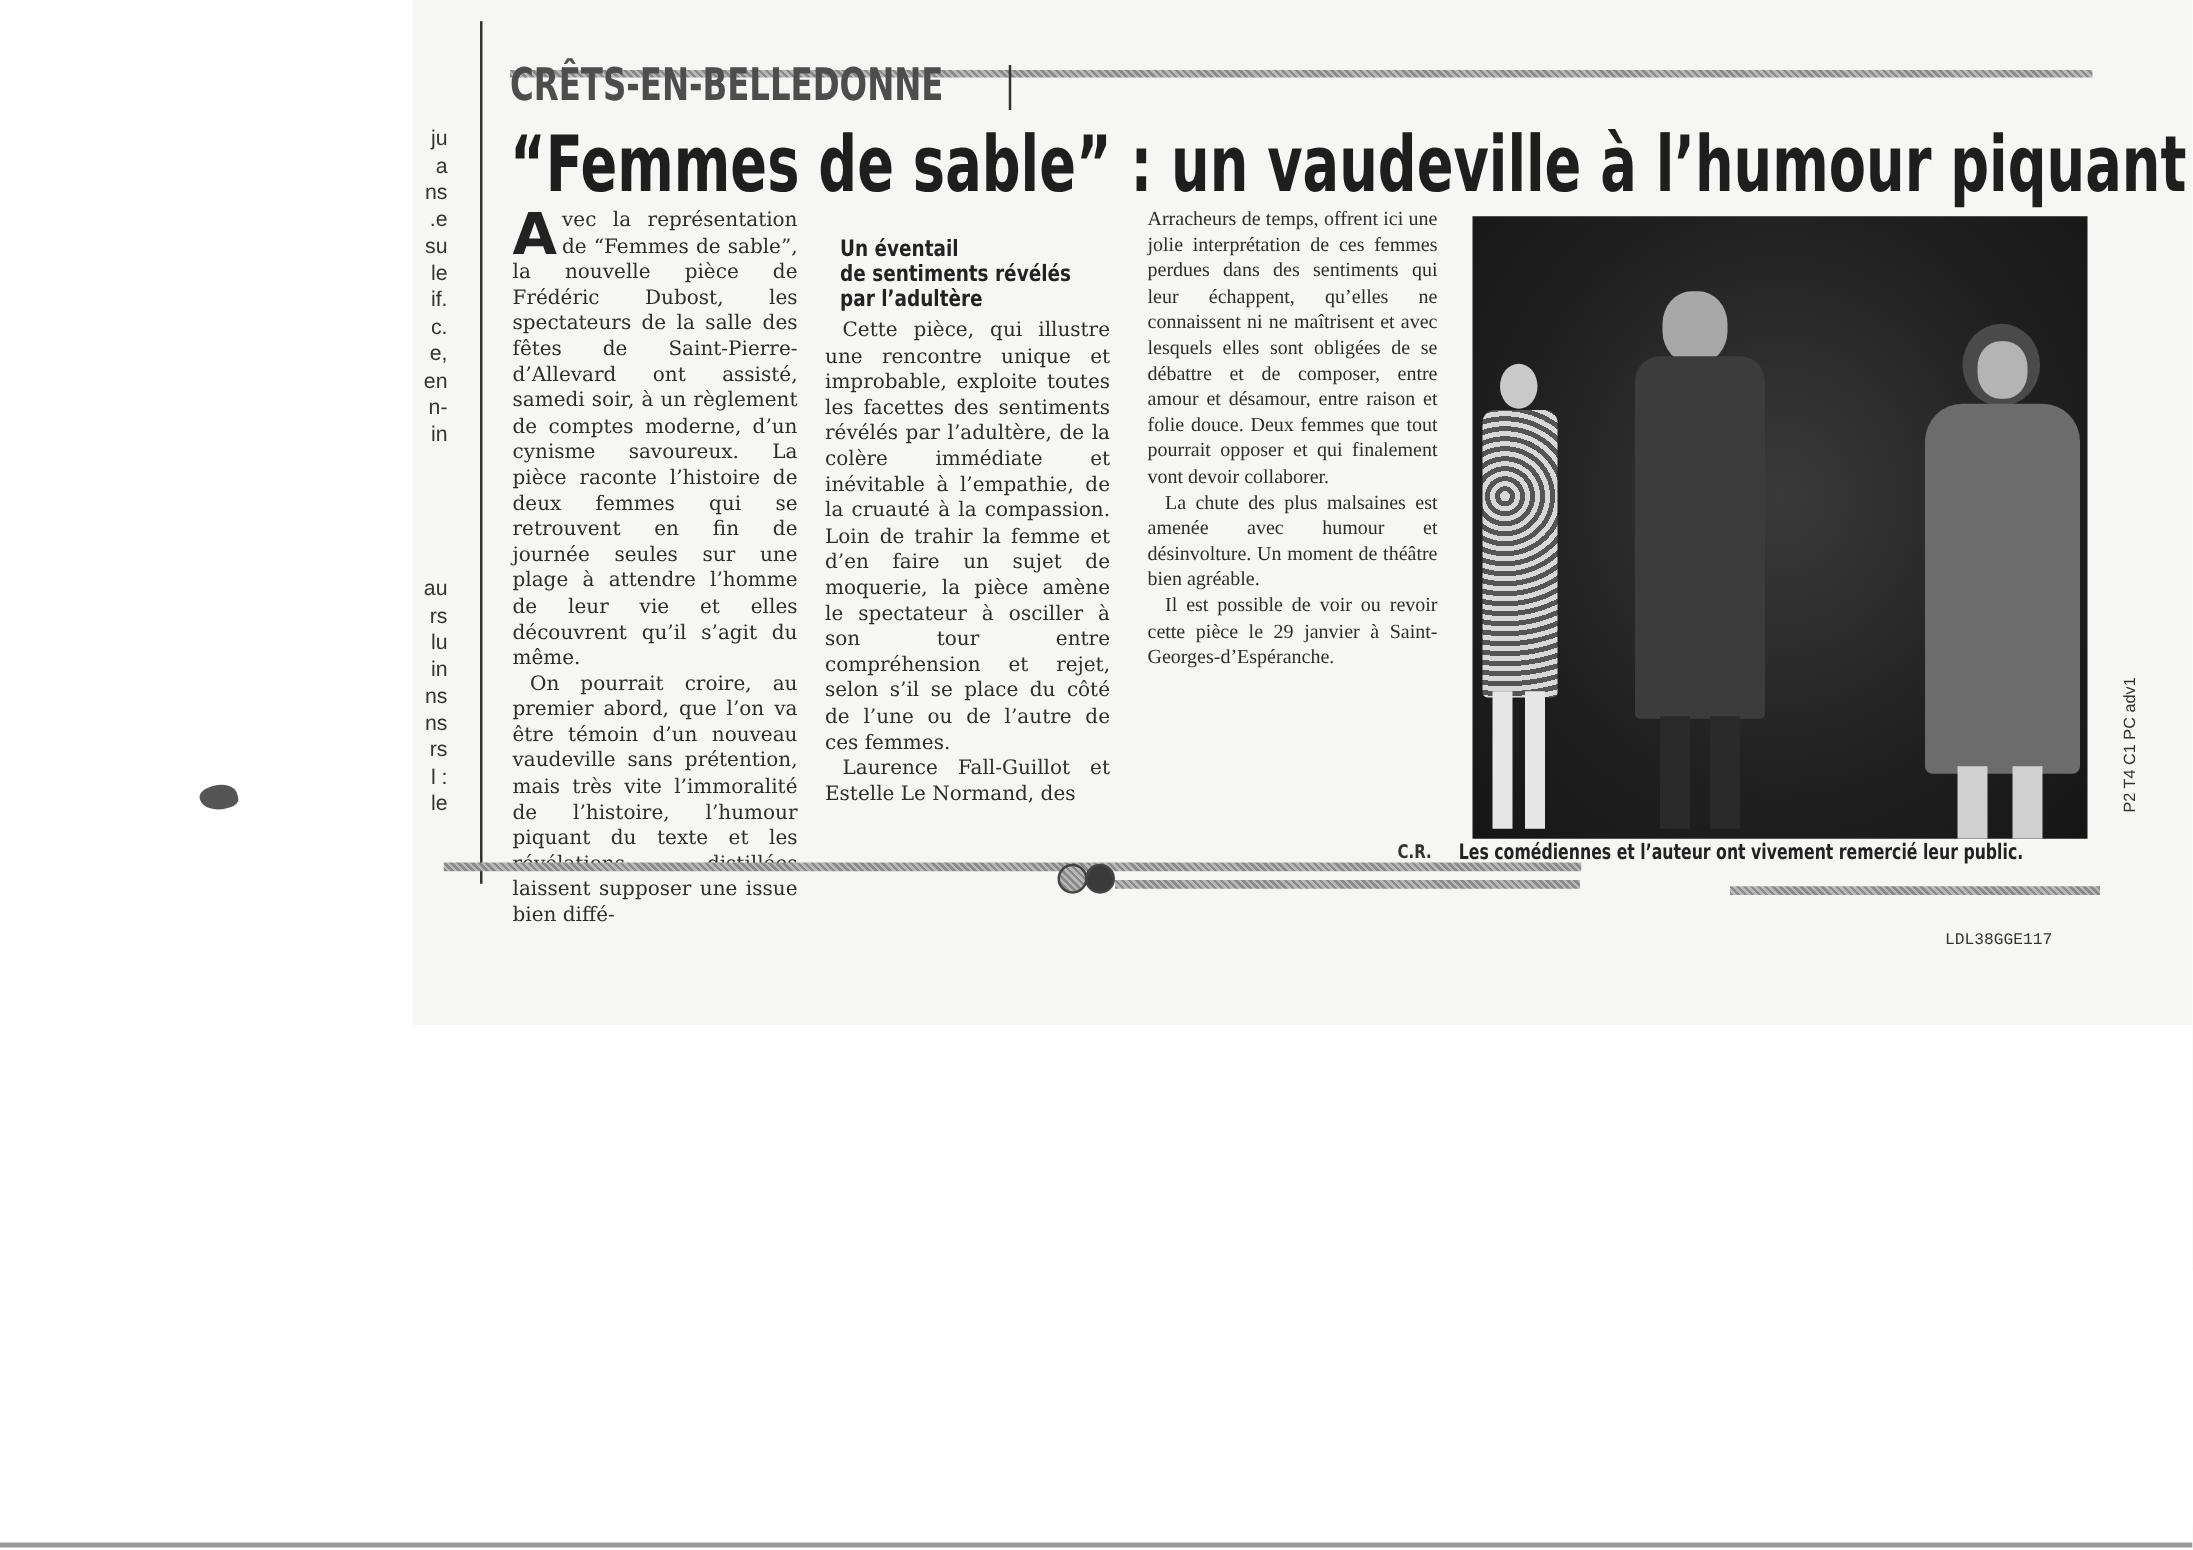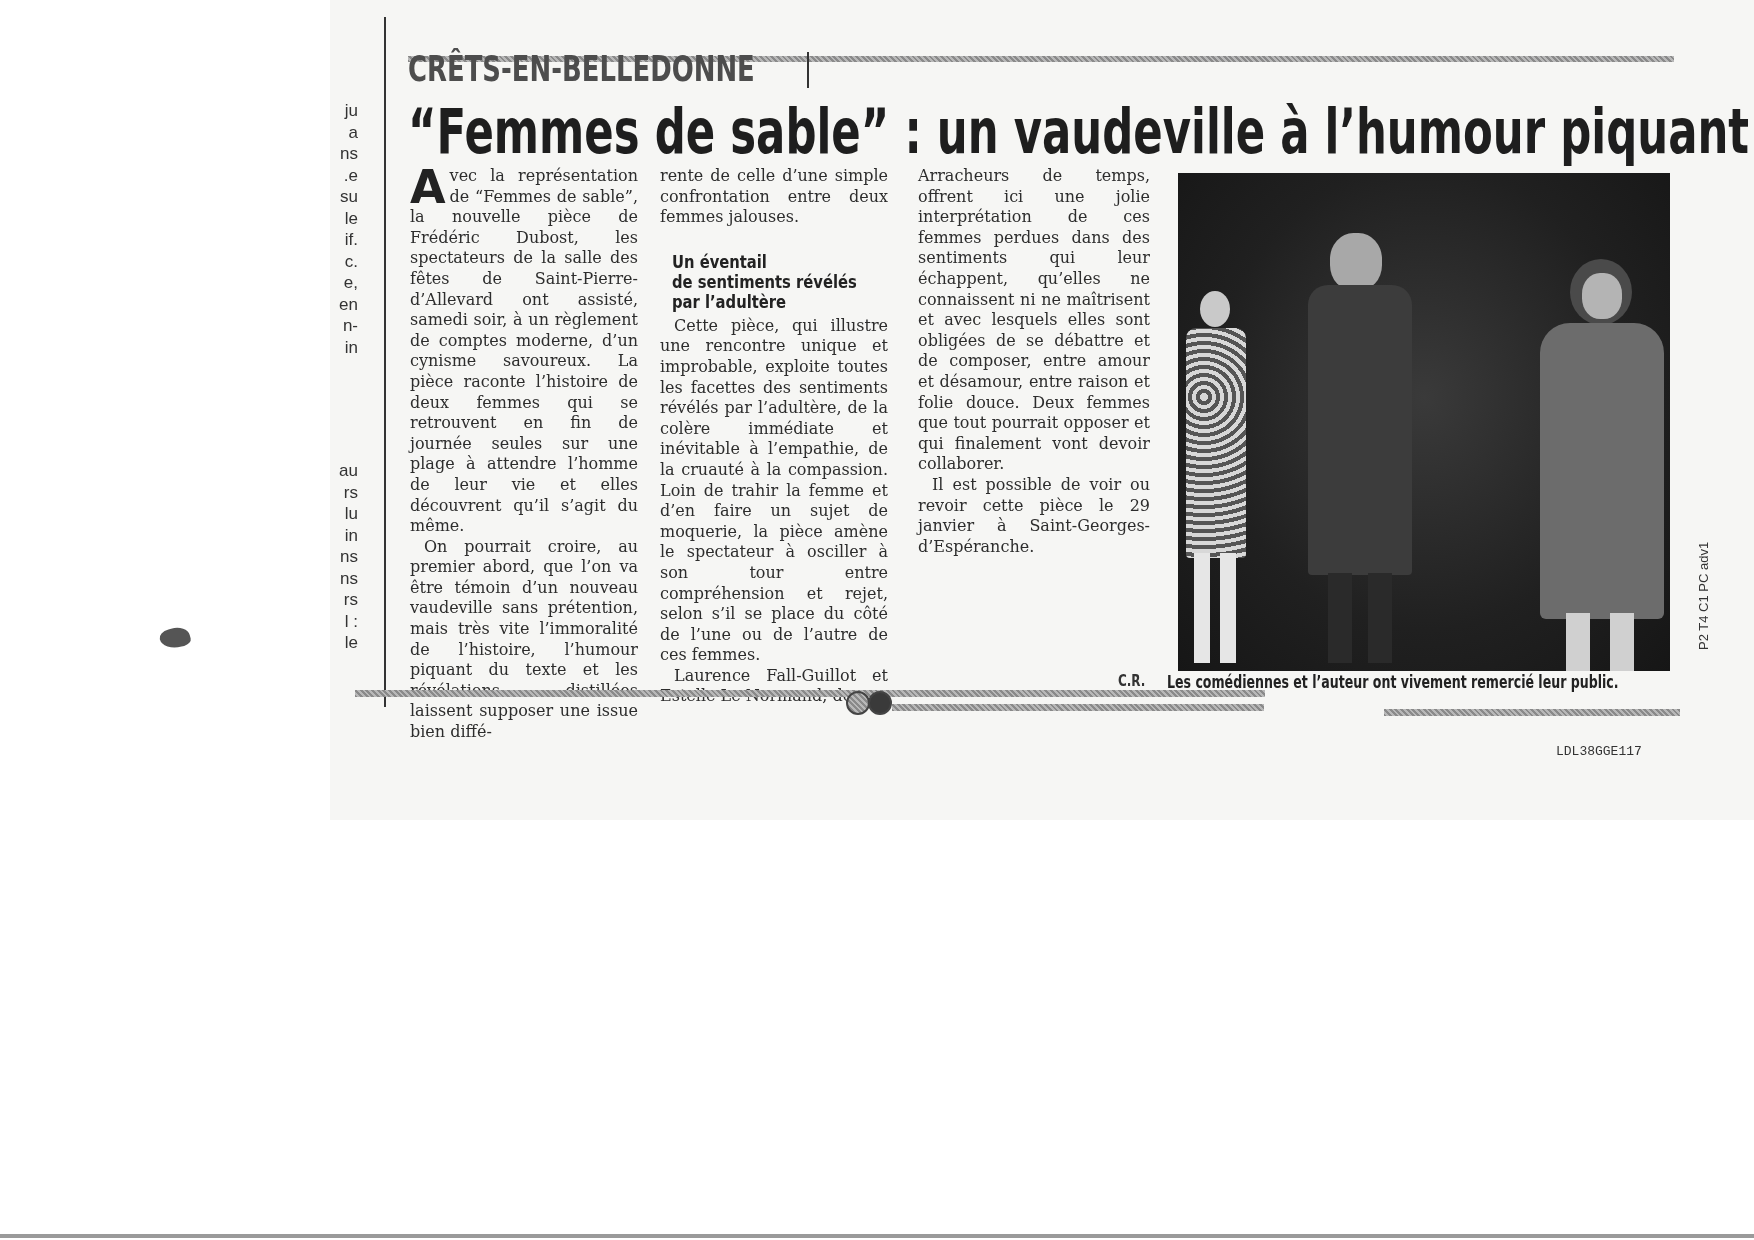--- a/index.html
+++ b/index.html
@@ -125,32 +125,32 @@
 <h1 class="headline" style="margin:0;">“Femmes de sable” : un vaudeville à l’humour piquant</h1>
 
 <div class="col" style="left:410px;">
   <p class="first">
     <span class="dropcap">A</span><span>vec la représentation de “Femmes de sable”, la nouvelle pièce de Frédéric Dubost, les spectateurs de la salle des fêtes de Saint-Pierre-d’Allevard ont assisté, samedi soir, à un règlement de comptes moderne, d’un cynisme savoureux. La pièce raconte l’histoire de deux femmes qui se retrouvent en fin de journée seules sur une plage à attendre l’homme de leur vie et elles découvrent qu’il s’agit du même.</span>
   </p>
   <p>On pourrait croire, au premier abord, que l’on va être témoin d’un nouveau vaudeville sans prétention, mais très vite l’immoralité de l’histoire, l’humour piquant du texte et les révélations distillées laissent supposer une issue bien diffé-</p>
 </div>
 
 <div class="col" style="left:660px;">
-  <p class="first">rente de celle d’une simple confrontation entre deux femmes jalouses.</p>
   <div class="subhead">
     <div>Un éventail</div>
     <div>de sentiments révélés</div>
     <div>par l’adultère</div>
   </div>
   <p>Cette pièce, qui illustre une rencontre unique et improbable, exploite toutes les facettes des sentiments révélés par l’adultère, de la colère immédiate et inévitable à l’empathie, de la cruauté à la compassion. Loin de trahir la femme et d’en faire un sujet de moquerie, la pièce amène le spectateur à osciller à son tour entre compréhension et rejet, selon s’il se place du côté de l’une ou de l’autre de ces femmes.</p>
   <p>Laurence Fall-Guillot et Estelle Le Normand, des</p>
 </div>
 
-<div class="col" style="left:918px; width:232px;">
+<div class="col" style="left:918px; width:232px;font-family:Liberation Serif, serif;">
   <p class="first">Arracheurs de temps, offrent ici une jolie interprétation de ces femmes perdues dans des sentiments qui leur échappent, qu’elles ne connaissent ni ne maîtrisent et avec lesquels elles sont obligées de se débattre et de composer, entre amour et désamour, entre raison et folie douce. Deux femmes que tout pourrait opposer et qui finalement vont devoir collaborer.</p>
+  <p>La chute des plus malsaines est amenée avec humour et désinvolture. Un moment de théâtre bien agréable.</p>
   <p>Il est possible de voir ou revoir cette pièce le 29 janvier à Saint-Georges-d’Espéranche.</p>
 </div>
 
 <div class="photo" title="three performers on stage">
 
   <div class="fig" style="left:22px; top:118px; width:30px; height:36px; border-radius:50%; background:#c9c9c9;"></div>
   <div class="fig" style="left:8px; top:155px; width:60px; height:230px; border-radius:10px 10px 4px 4px; background:repeating-radial-gradient(circle at 30% 30%, #d8d8d8 0 4px, #555 4px 8px);"></div>
   <div class="fig" style="left:16px; top:380px; width:16px; height:110px; background:#e6e6e6;"></div>
   <div class="fig" style="left:42px; top:380px; width:16px; height:110px; background:#e6e6e6;"></div>
 

